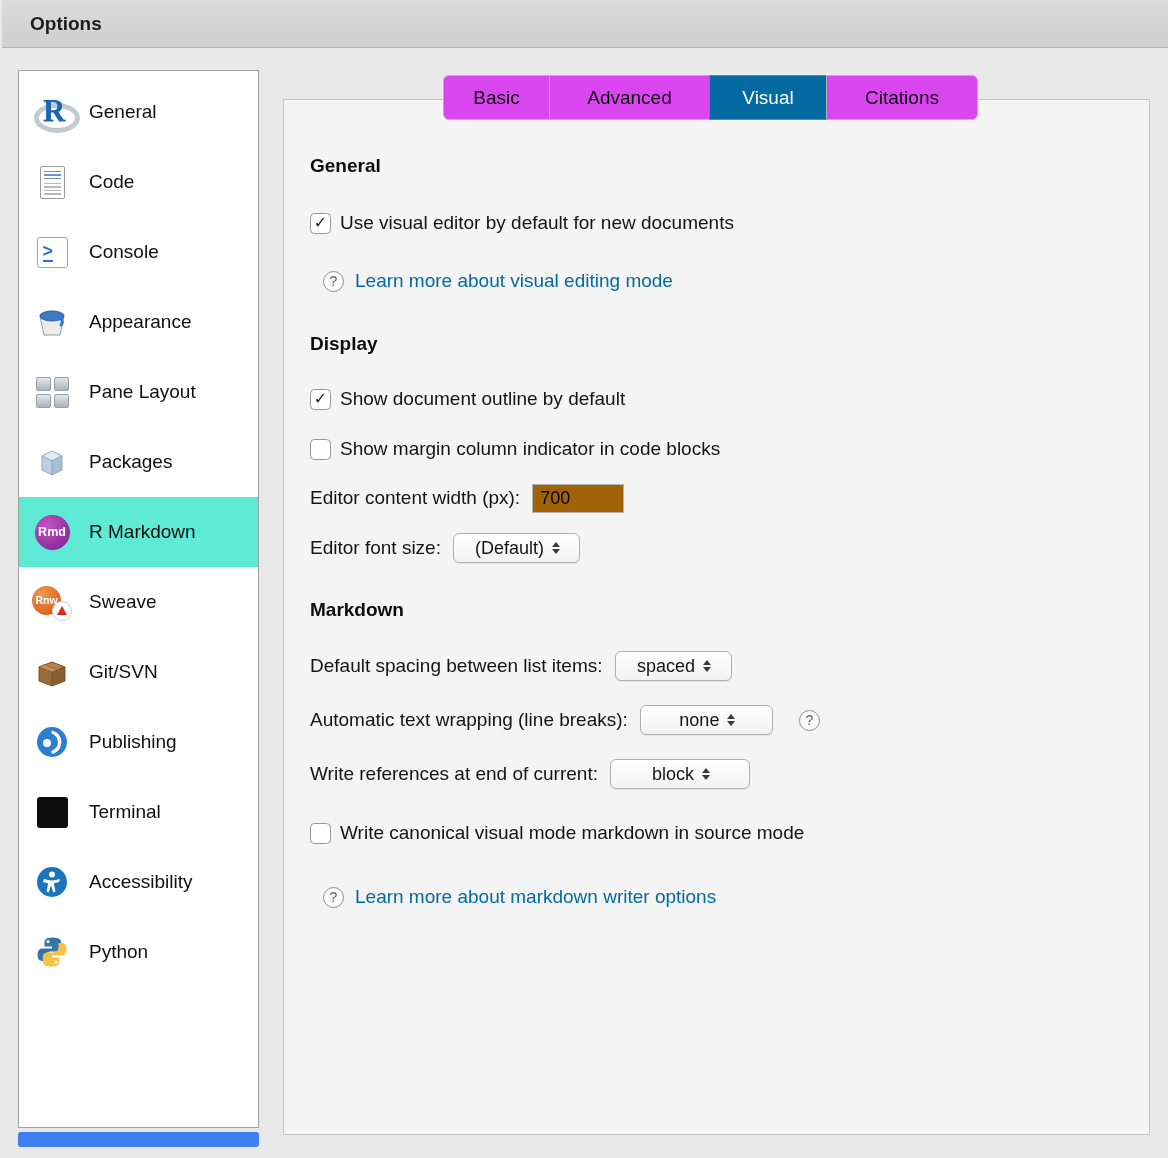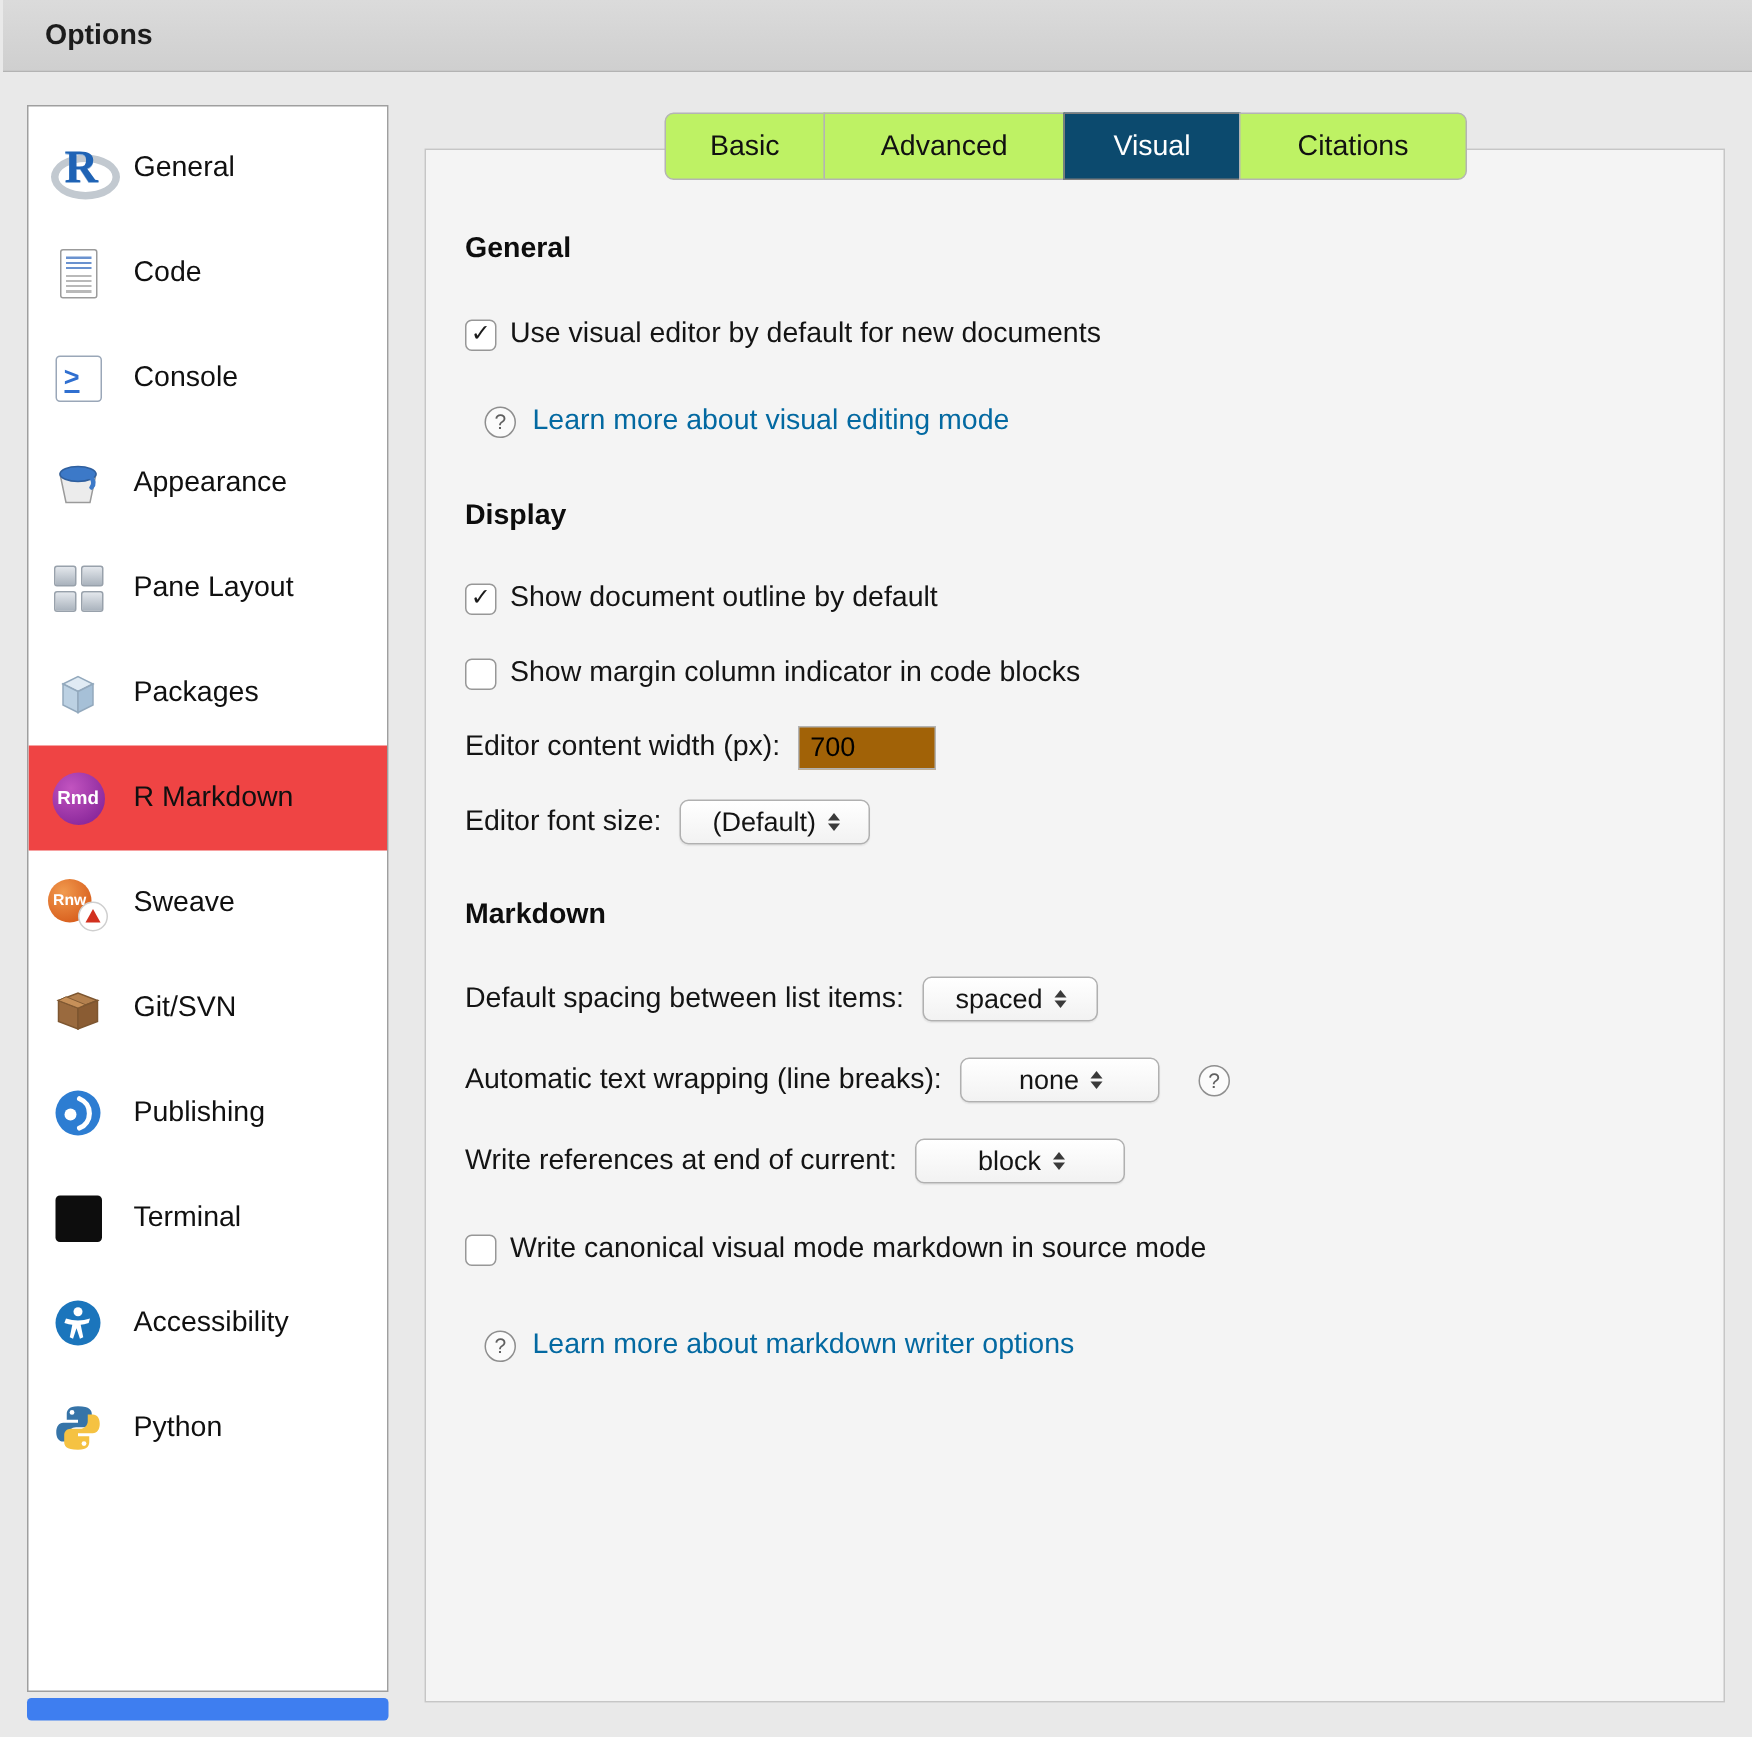--- a/index.html
+++ b/index.html
@@ -10,21 +10,21 @@
   
   .titlebar{position:absolute;left:2px;top:0;width:1168px;height:48px;
     background:linear-gradient(#dbdbdb,#cfcfcf);border-bottom:1px solid #b3b3b3;
     display:flex;align-items:center;padding-left:28px}
   .titlebar .t{font-size:19px;font-weight:bold;color:#1c1c1c}
 
   
   .sidebar{position:absolute;left:18px;top:70px;width:241px;height:1058px;
     background:#fff;border:1px solid #9f9f9f;padding-top:6px;overflow:hidden}
   .item{height:70px;display:flex;align-items:center;padding-left:13px;cursor:default}
-  .item.sel{background:#ef4444}
+  .item.sel{background:#5eead4}
   .item .ic{width:40px;height:40px;flex:0 0 40px;display:flex;align-items:center;justify-content:center}
   .item .lbl{margin-left:17px;font-size:19px;color:#101010}
 
   
   .ic-r{position:relative;width:40px;height:36px}
   .ic-r::before{content:"";position:absolute;left:2px;top:9px;width:36px;height:20px;
     border:5px solid #c2c9d0;border-radius:50%}
   .ic-r b{position:absolute;left:11px;top:-1px;font-family:"Liberation Serif",serif;
     font-weight:bold;font-size:31px;color:#1f63b5;text-shadow:0 1px 0 #8fb3dc}
   .ic-doc{width:25px;height:33px;background:#fff;border:1px solid #9b9b9b;border-radius:2px;position:relative}
@@ -49,24 +49,24 @@
   .ic-sweave .pdf i{width:0;height:0;border-left:5px solid transparent;border-right:5px solid transparent;
     border-bottom:9px solid #d2301f}
   .ic-abc{position:relative;width:36px;height:36px}
   .ic-abc .t{position:absolute;top:1px;left:3px;font-size:12px;font-weight:bold;letter-spacing:.5px;color:#222}
   .ic-abc .chk{position:absolute;left:3px;top:8px;color:#2ea043;font-size:25px;font-weight:bold}
   .ic-term{width:31px;height:31px;background:#0d0d0d;border-radius:3px}
 
   
   .tabbar{position:absolute;left:443px;top:75px;display:flex;z-index:3}
   .tab{height:45px;display:flex;align-items:center;justify-content:center;
-    background:#bef264;border:1px solid #b4b4b4;font-size:19px;margin-left:-1px;color:#111;cursor:default}
+    background:#d946ef;border:1px solid #b4b4b4;font-size:19px;margin-left:-1px;color:#111;cursor:default}
   .tab:first-child{border-radius:6px 0 0 6px;margin-left:0}
   .tab:last-child{border-radius:0 6px 6px 0}
-  .tab.sel{background:#0c4a6e;color:#fff;border-color:#7d7d7d}
+  .tab.sel{background:#0369a1;color:#fff;border-color:#7d7d7d}
 
   
   .panel{position:absolute;left:283px;top:99px;width:867px;height:1036px;
     background:#f4f4f4;border:1px solid #c6c6c6;padding-left:26px}
   .h{font-weight:bold;font-size:19px;height:28px;display:flex;align-items:center;color:#0d0d0d}
   .row{display:flex;align-items:center;min-height:30px}
   .row.field{min-height:32px}
   .cb{width:21px;height:21px;flex:0 0 21px;border:1.5px solid #979797;border-radius:4.5px;background:#fff;
     display:flex;align-items:center;justify-content:center}
   .cb.checked::after{content:"✓";font-size:16px;font-weight:bold;color:#1b1b1b;line-height:1}

